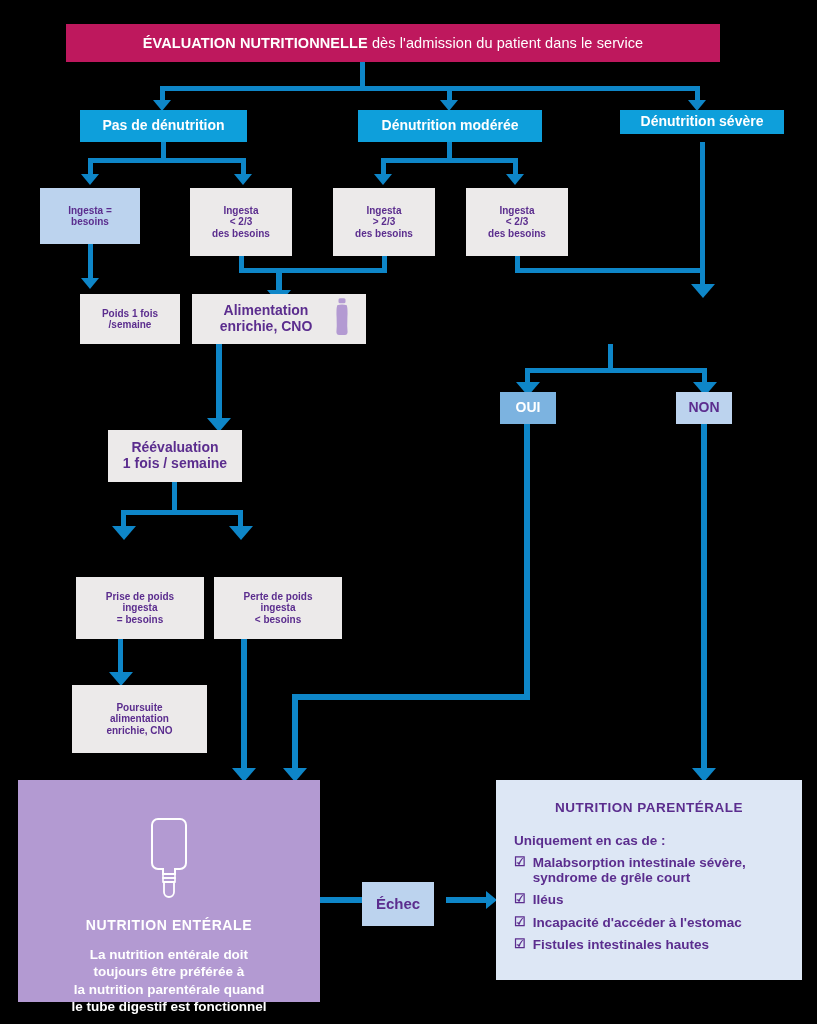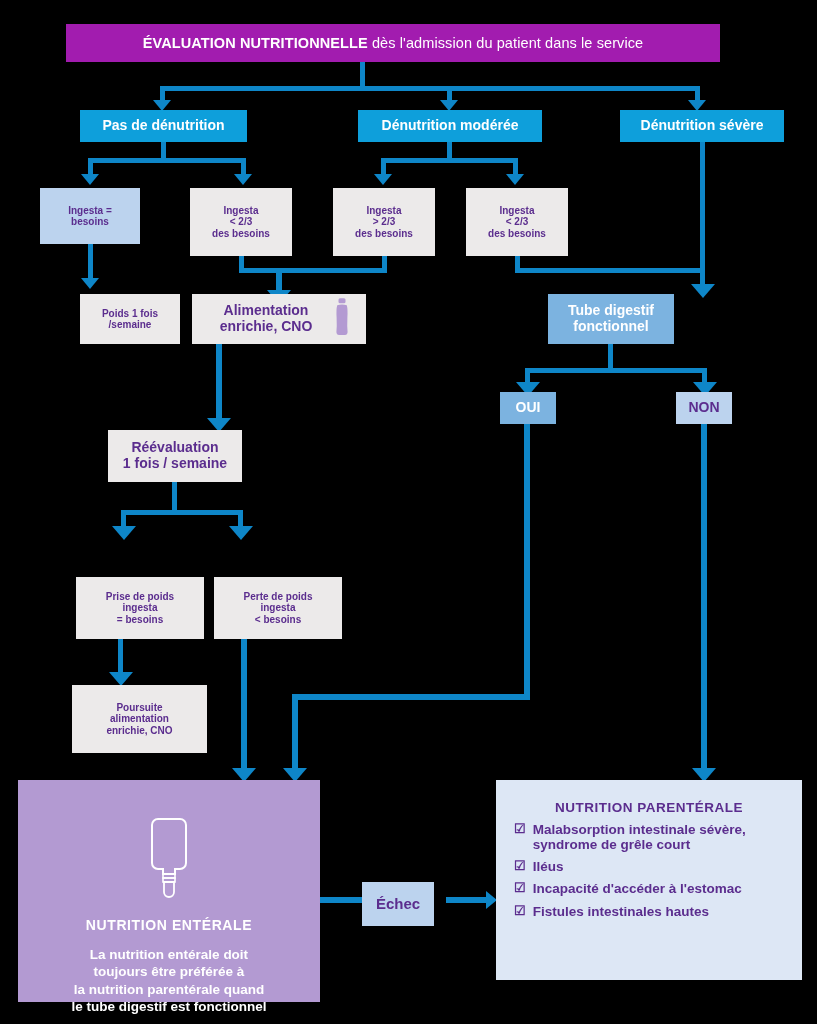--- a/index.html
+++ b/index.html
@@ -6,21 +6,21 @@
   body{font-family:"Liberation Sans",sans-serif;}
   #canvas{position:relative;width:817px;height:1024px;background:#000;overflow:hidden;}
   .box{position:absolute;box-sizing:border-box;display:flex;align-items:center;justify-content:center;
        text-align:center;font-weight:bold;line-height:1.12;}
   .line{position:absolute;background:#0e86c8;}
   .arrow{position:absolute;width:0;height:0;border-left:9px solid transparent;border-right:9px solid transparent;border-top:11px solid #0e86c8;}
   .arrow-r{position:absolute;width:0;height:0;border-top:9px solid transparent;border-bottom:9px solid transparent;border-left:11px solid #0e86c8;}
   .arrow-wide{border-left-width:12px;border-right-width:12px;border-top-width:14px;}
 
   
-  .c-header{background:#a21caf;color:#ffffff;}
+  .c-header{background:#be185d;color:#ffffff;}
   .c-blue-strong{background:#0e9fdb;color:#ffffff;}
   .c-blue-mid{background:#7cb3e0;color:#ffffff;}
   .c-blue-lt{background:#bcd3ee;color:#5b2d8e;}
   .c-grey{background:#eceaea;color:#5b2d8e;}
   .c-purple{background:#b39ad2;color:#ffffff;}
   .c-paleblue{background:#dde7f5;color:#5b2d8e;}
 
   .hdr-text{font-size:14.5px;letter-spacing:.1px;}
   .hdr-text .strong{font-weight:bold;}
   .hdr-text .light{font-weight:normal;}
@@ -55,21 +55,21 @@
   <div class="arrow" style="left:153px;top:100px;"></div>
   <div class="arrow" style="left:440px;top:100px;"></div>
   <div class="arrow" style="left:688px;top:100px;"></div>
 
   <div class="box c-blue-strong t14" style="left:80px;top:110px;width:167px;height:32px;">
     <span>Pas de dénutrition</span>
   </div>
   <div class="box c-blue-strong t14" style="left:358px;top:110px;width:184px;height:32px;">
     <span>Dénutrition modérée</span>
   </div>
-  <div class="box c-blue-strong t14" style="left:620px;top:110px;width:164px;height:32px;">
+  <div class="box c-blue-strong t14" style="left:620px;top:110px;width:164px;height:24px;">
     <span>Dénutrition sévère</span>
   </div>
 
   <div class="line" style="left:161px;top:142px;width:5px;height:18px;"></div>
   <div class="line" style="left:88px;top:158px;width:158px;height:5px;"></div>
   <div class="line" style="left:88px;top:158px;width:5px;height:18px;"></div>
   <div class="line" style="left:241px;top:158px;width:5px;height:18px;"></div>
   <div class="arrow" style="left:81px;top:174px;"></div>
   <div class="arrow" style="left:234px;top:174px;"></div>
 
@@ -137,26 +137,20 @@
       <span>enrichie, CNO</span>
     </span>
     <span class="bottle-small">
       <svg width="20" height="40" viewBox="0 0 20 40" aria-hidden="true">
         <rect x="6.5" y="1" width="7" height="5" rx="1.5" fill="#b39ad2"></rect>
         <path d="M5.2 8 q4.8 -1.2 9.6 0 q1.1 4 0.6 12 q-0.4 9 0.2 15 q0 2.6 -2.4 2.8 h-6.4 q-2.4 -0.2 -2.4 -2.8 q0.6 -6 0.2 -15 q-0.5 -8 0.6 -12 z" fill="#b39ad2"></path>
       </svg>
     </span>
   </div>
 
-  <div class="box c-blue-mid t14" style="left:548px;top:294px;width:126px;height:50px;">
-    <span>
-      <span>Tube digestif</span><br>
-      <span>fonctionnel</span>
-    </span>
-  </div>
 
   <div class="line" style="left:216px;top:344px;width:6px;height:78px;"></div>
   <div class="arrow arrow-wide" style="left:207px;top:418px;"></div>
 
   <div class="line" style="left:608px;top:344px;width:5px;height:28px;"></div>
   <div class="line" style="left:525px;top:368px;width:182px;height:5px;"></div>
   <div class="line" style="left:525px;top:368px;width:5px;height:18px;"></div>
   <div class="line" style="left:702px;top:368px;width:5px;height:18px;"></div>
   <div class="arrow arrow-wide" style="left:516px;top:382px;"></div>
   <div class="arrow arrow-wide" style="left:693px;top:382px;"></div>
@@ -240,20 +234,21 @@
   <div class="line" style="left:320px;top:897px;width:44px;height:6px;"></div>
   <div class="arrow-r" style="left:362px;top:891px;"></div>
   <div class="box c-blue-lt t15" style="left:362px;top:882px;width:72px;height:44px;">
     <span>Échec</span>
   </div>
   <div class="line" style="left:446px;top:897px;width:42px;height:6px;"></div>
   <div class="arrow-r" style="left:486px;top:891px;"></div>
 
   <div class="box c-paleblue" id="par-box" style="left:496px;top:780px;width:306px;height:200px;">
     <div id="par-title">NUTRITION PARENTÉRALE</div>
+    <div id="par-sub">Uniquement en cas de :</div>
 
     <div class="par-item">
       <span class="chk">☑</span>
       <span>
         <span>Malabsorption intestinale sévère,</span><br>
         <span>syndrome de grêle court</span>
       </span>
     </div>
     <div class="par-item">
       <span class="chk">☑</span>

